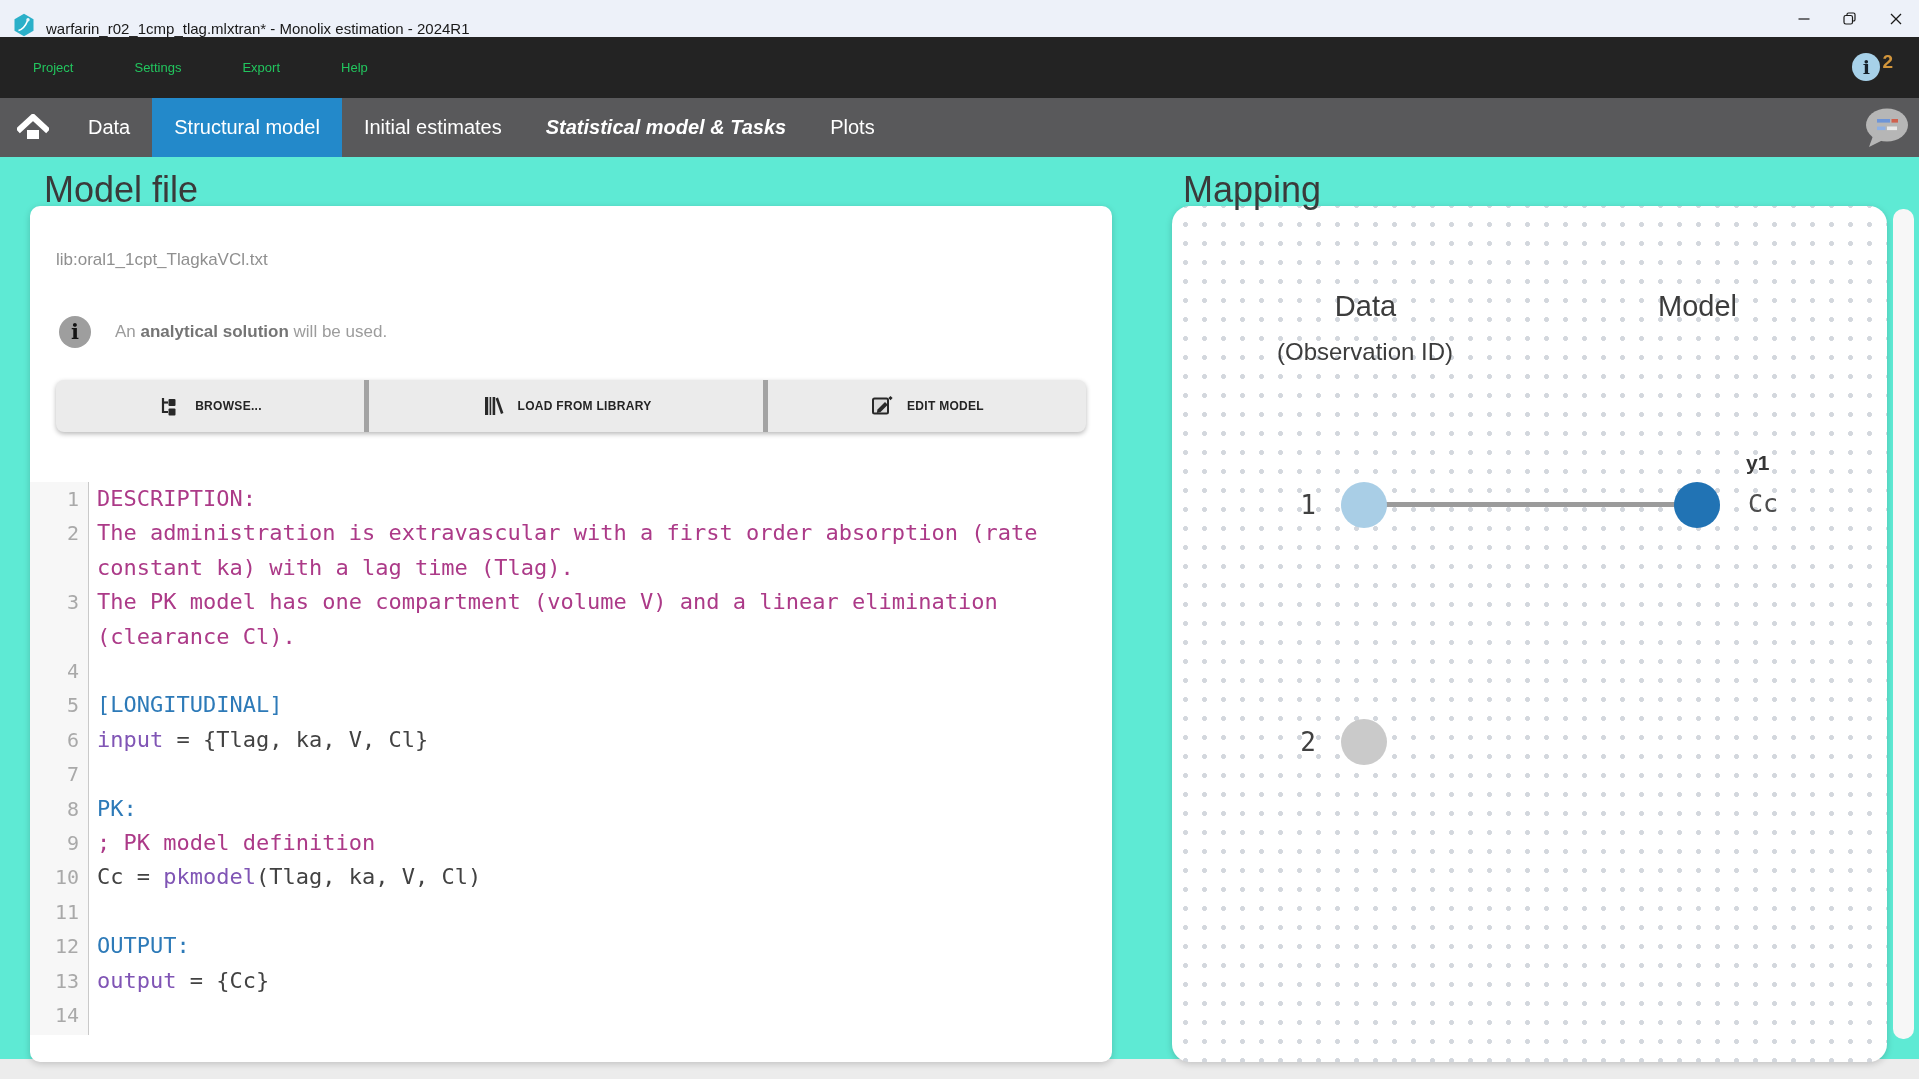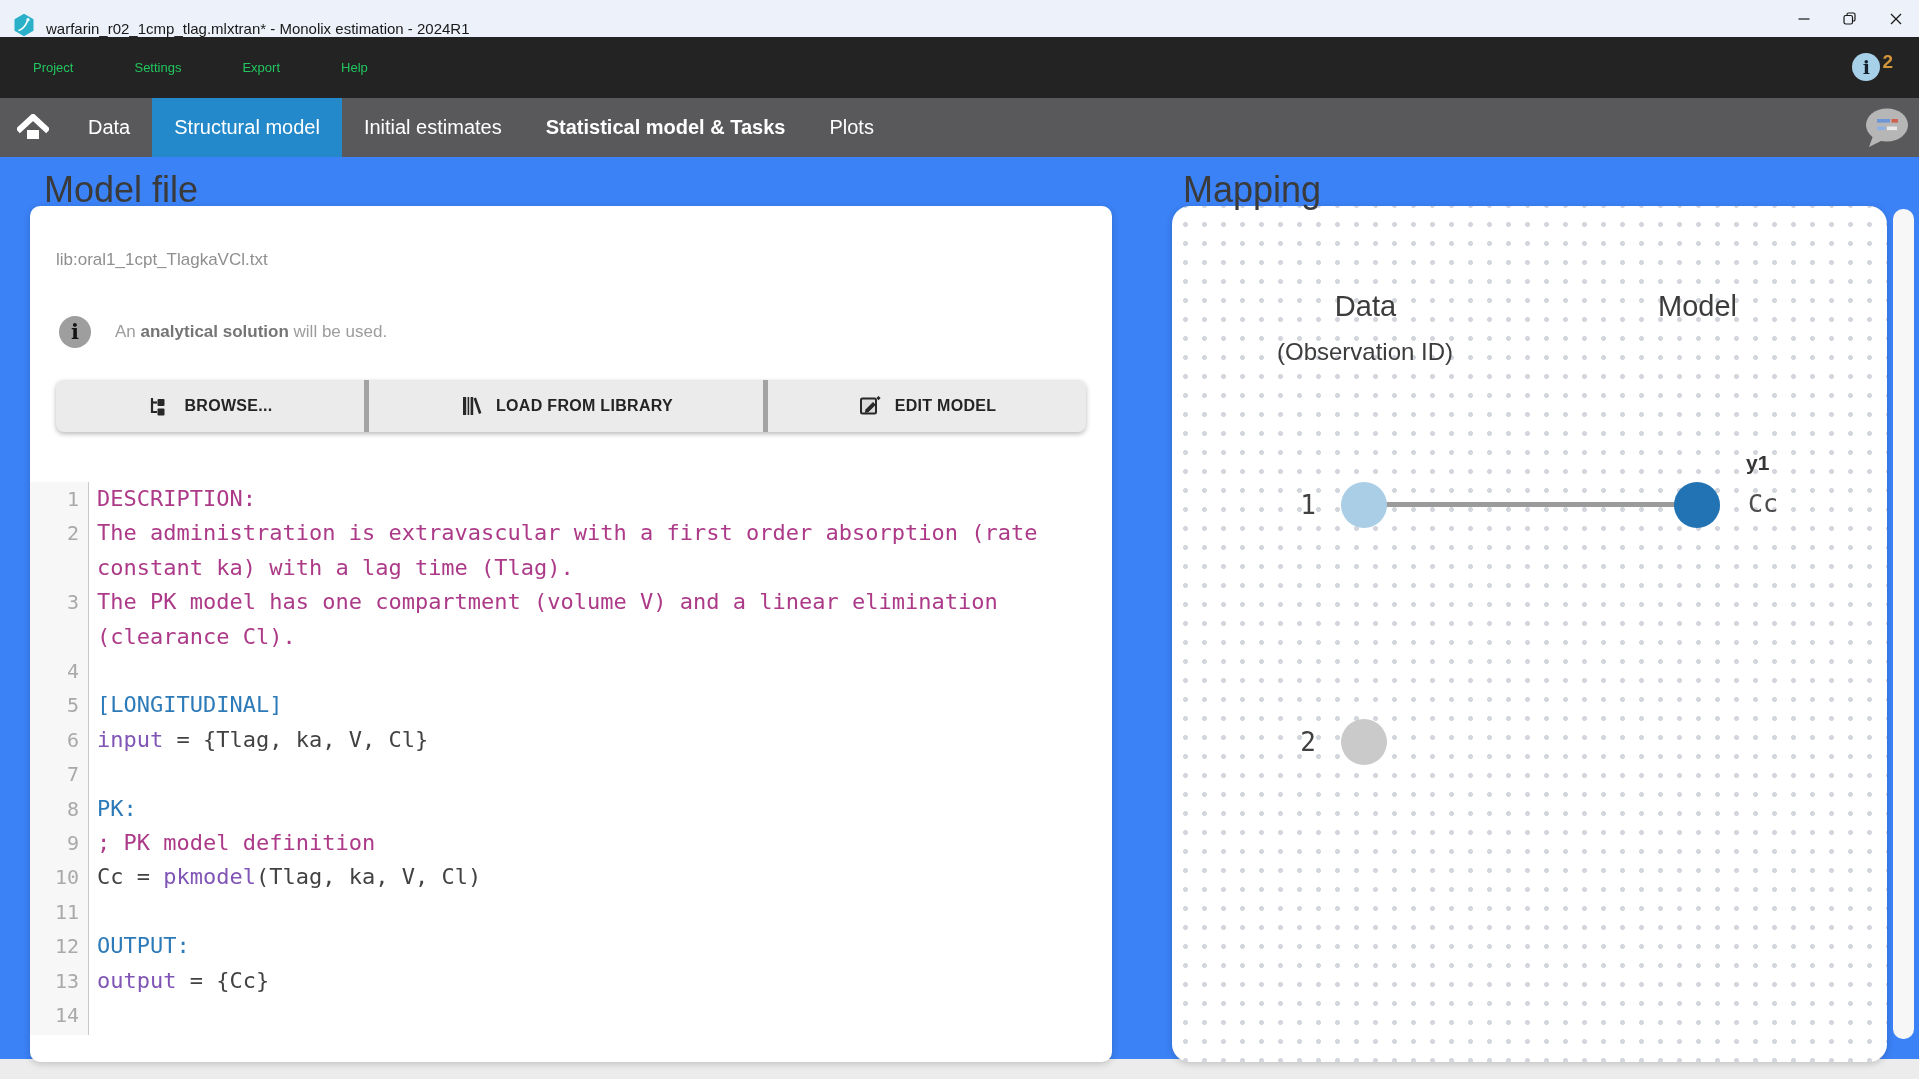--- a/index.html
+++ b/index.html
@@ -21,46 +21,46 @@
   .notif { position:absolute; right:26px; top:16px; display:flex; align-items:flex-start; }
   .info-circle { display:inline-block; width:28px; height:28px; border-radius:50%; background:#a7d1e9;
     color:#16222c; font:700 19px/28px "DejaVu Serif", serif; text-align:center; }
   .notif-count { color:#d2953b; font-weight:700; font-size:19px; margin-left:2px; margin-top:-2px; }
 
   
   .tabbar { height:59px; background:#59595b; display:flex; align-items:stretch; position:relative; }
   .home-tab { width:66px; display:flex; align-items:center; justify-content:center; }
   .tab { display:flex; align-items:center; padding:0 22px; color:#ffffff; font-size:20px; }
   .tab.active { background:#2389ca;text-align:center; }
-  .tab.emph { font-weight:700; }
+  .tab.emph { font-weight:700;font-style:italic; }
   .feedback { position:absolute; right:8px; top:8px; }
 
   
-  .content { position:relative; height:902px; background:#3b82f6; }
+  .content { position:relative; height:902px; background:#5eead4; }
   .section-heading { position:absolute; top:12px; font-size:36px; color:#3a3a3a; z-index:2; }
   .heading-left { left:44px; }
   .heading-right { left:1183px; }
   .card { position:absolute; background:#fff; box-shadow:0 2px 7px rgba(0,0,0,0.18); }
   .card-left { left:30px; top:49px; width:1082px; height:856px; border-radius:10px; }
   .card-right { left:1172px; top:49px; width:715px; height:856px; border-radius:18px;
     background-image:radial-gradient(circle, #d3d7dd 2.2px, transparent 2.6px);
     background-size:19px 19px; background-position:4px 9px; background-color:#fff; }
   .scroll-strip { position:absolute; left:1893px; top:52px; width:21px; height:830px; background:#f7f7f7; border-radius:10px; }
 
   
   .lib-path { position:absolute; left:26px; top:44px; font-size:17px; color:#8f8f8f; }
   .info-row { position:absolute; left:29px; top:110px; display:flex; align-items:center; }
   .info-badge-gray { display:inline-block; width:32px; height:32px; border-radius:50%; background:#9e9e9e;
     color:#141414; font:700 21px/32px "DejaVu Serif", serif; text-align:center; flex:0 0 auto; }
   .info-text { margin-left:24px; font-size:17px; color:#9c9c9c; }
   .info-text b { color:#757575; }
   .btn-bar { position:absolute; left:26px; top:174px; width:1030px; height:52px; background:#ebebeb;
     border-radius:8px; box-shadow:0 2px 5px rgba(0,0,0,0.28); display:flex; }
   .mf-btn { height:52px; background:transparent; border:none; display:flex; align-items:center; justify-content:center;
-    gap:13px; font-family:"Liberation Sans", sans-serif; font-size:16px; font-weight:700; color:#242424;
+    gap:13px; font-family:"Liberation Sans", sans-serif; font-size:12px; font-weight:700; color:#242424;
     letter-spacing:0.3px; cursor:pointer; }
   .mf-btn + .mf-btn { border-left:5px solid #a3a3a3;text-align:center; }
 
   
   .editor { position:absolute; left:0; top:276px; width:1082px; height:553px; }
   .editor::before { content:''; position:absolute; left:0; top:0; width:58px; height:100%;
     background:#f7f7f7; border-right:1px solid #c9c9c9; }
   .code-lines { position:relative; }
   .code-row { display:flex; }
   .ln { width:58px; flex:0 0 58px; text-align:right; padding-right:9px;

